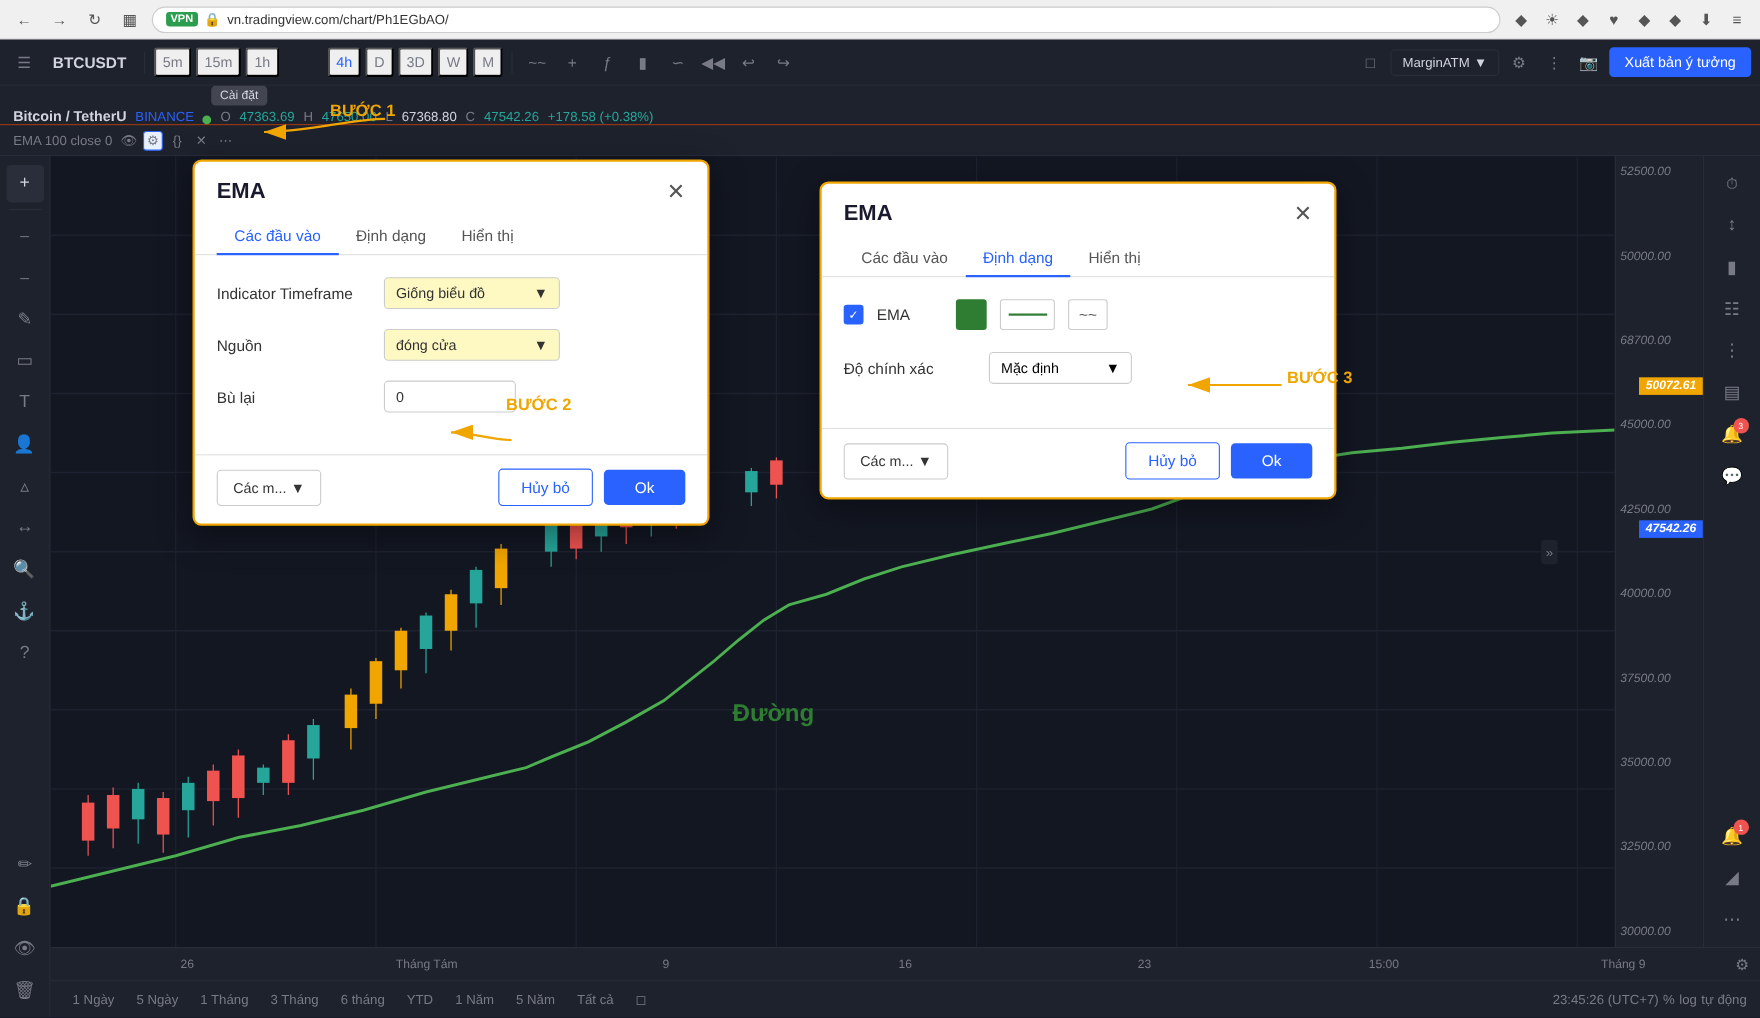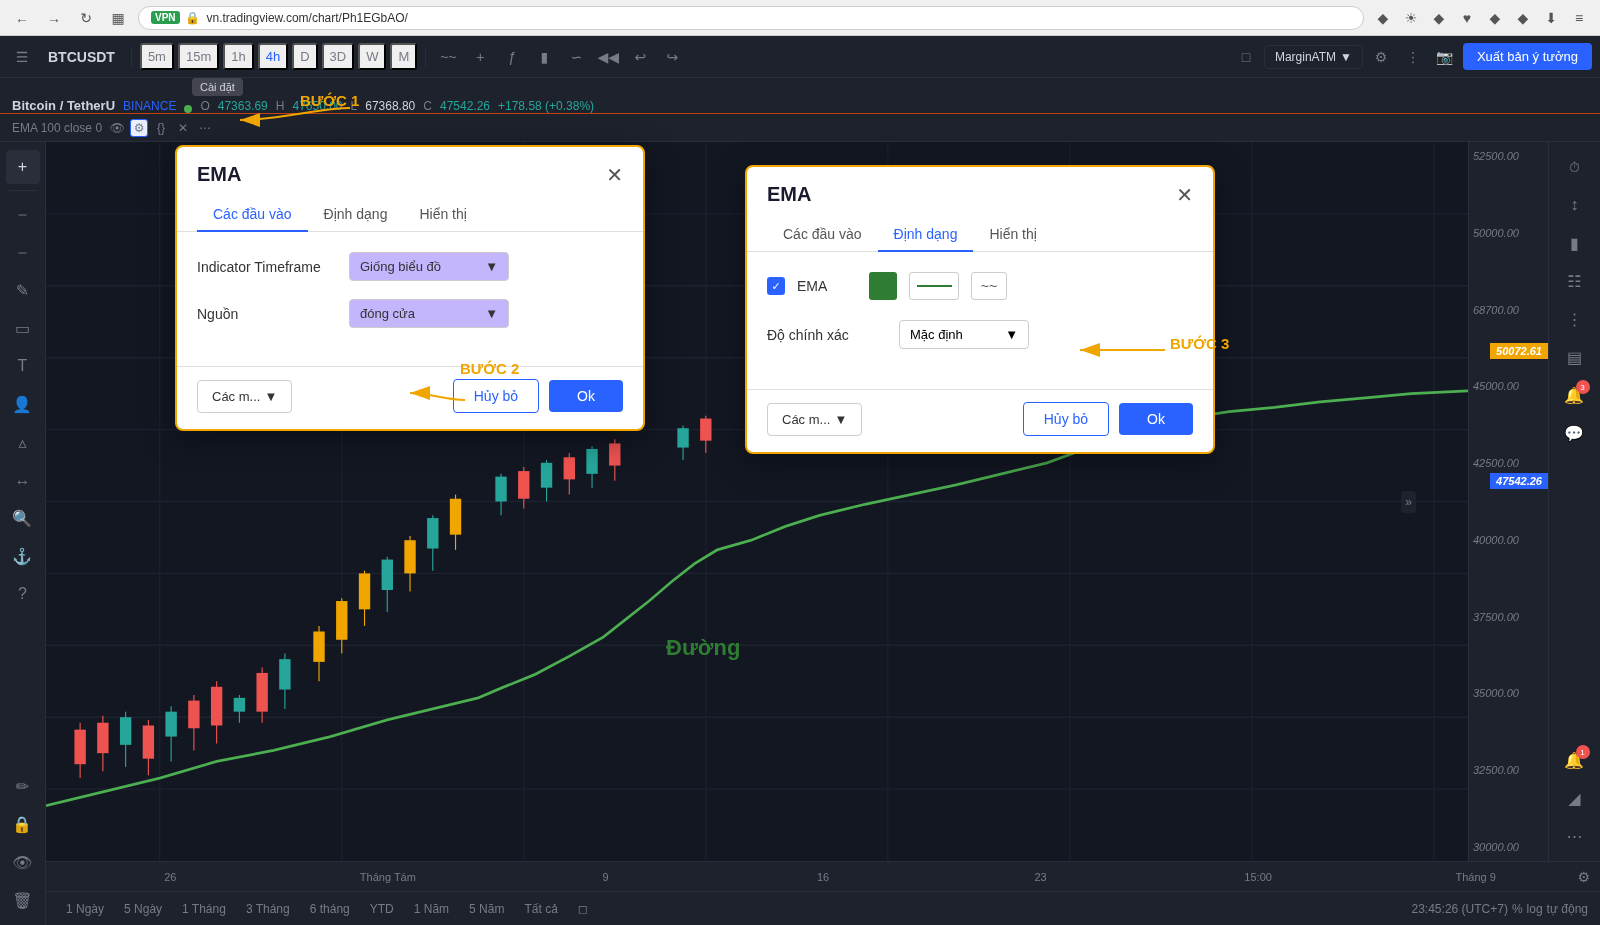--- a/index.html
+++ b/index.html
@@ -72,21 +72,21 @@
       font-weight: 600;
       padding: 0 8px;
     }
     .toolbar-timeframe {
       color: #787b86;
       font-size: 13px;
       padding: 4px 6px;
       cursor: pointer;
       border-radius: 3px;
     }
-    .toolbar-timeframe.active { color: #2962ff; }
+    .toolbar-timeframe.active { color: #2962ff; margin-left: 40px; }
     .toolbar-divider { width: 1px; height: 20px; background: #2a2e3b; margin: 0 4px; }
     .toolbar-btn {
       width: 28px; height: 28px;
       background: none; border: none;
       cursor: pointer;
       color: #787b86;
       font-size: 14px;
       display: flex; align-items: center; justify-content: center;
       border-radius: 3px;
     }
@@ -380,21 +380,21 @@
       font-size: 14px;
       color: #333;
       min-width: 140px;
     }
     .form-select {
       border: 1px solid #ccc;
       border-radius: 4px;
       padding: 6px 10px;
       font-size: 13px;
       color: #333;
-      background: #c4b5fd;
+      background: #fef9c3;
       cursor: pointer;
       display: flex;
       align-items: center;
       gap: 6px;
       min-width: 160px;
     }
     .form-input {
       border: 1px solid #ccc;
       border-radius: 4px;
       padding: 6px 10px;
@@ -900,20 +900,24 @@
           <span style="margin-left:auto;">▼</span>
         </div>
       </div>
       <div class="form-row">
         <span class="form-label">Nguồn</span>
         <div class="form-select">
           <span>đóng cửa</span>
           <span style="margin-left:auto;">▼</span>
         </div>
       </div>
+      <div class="form-row">
+        <span class="form-label">Bù lại</span>
+        <input class="form-input" type="text" value="0" style="">
+      </div>
     </div>
     <div class="dialog-footer">
       <button class="footer-more-btn">
         <span>Các m...</span>
         <span>▼</span>
       </button>
       <button class="footer-cancel-btn">Hủy bỏ</button>
       <button class="footer-ok-btn">Ok</button>
     </div>
   </div>

